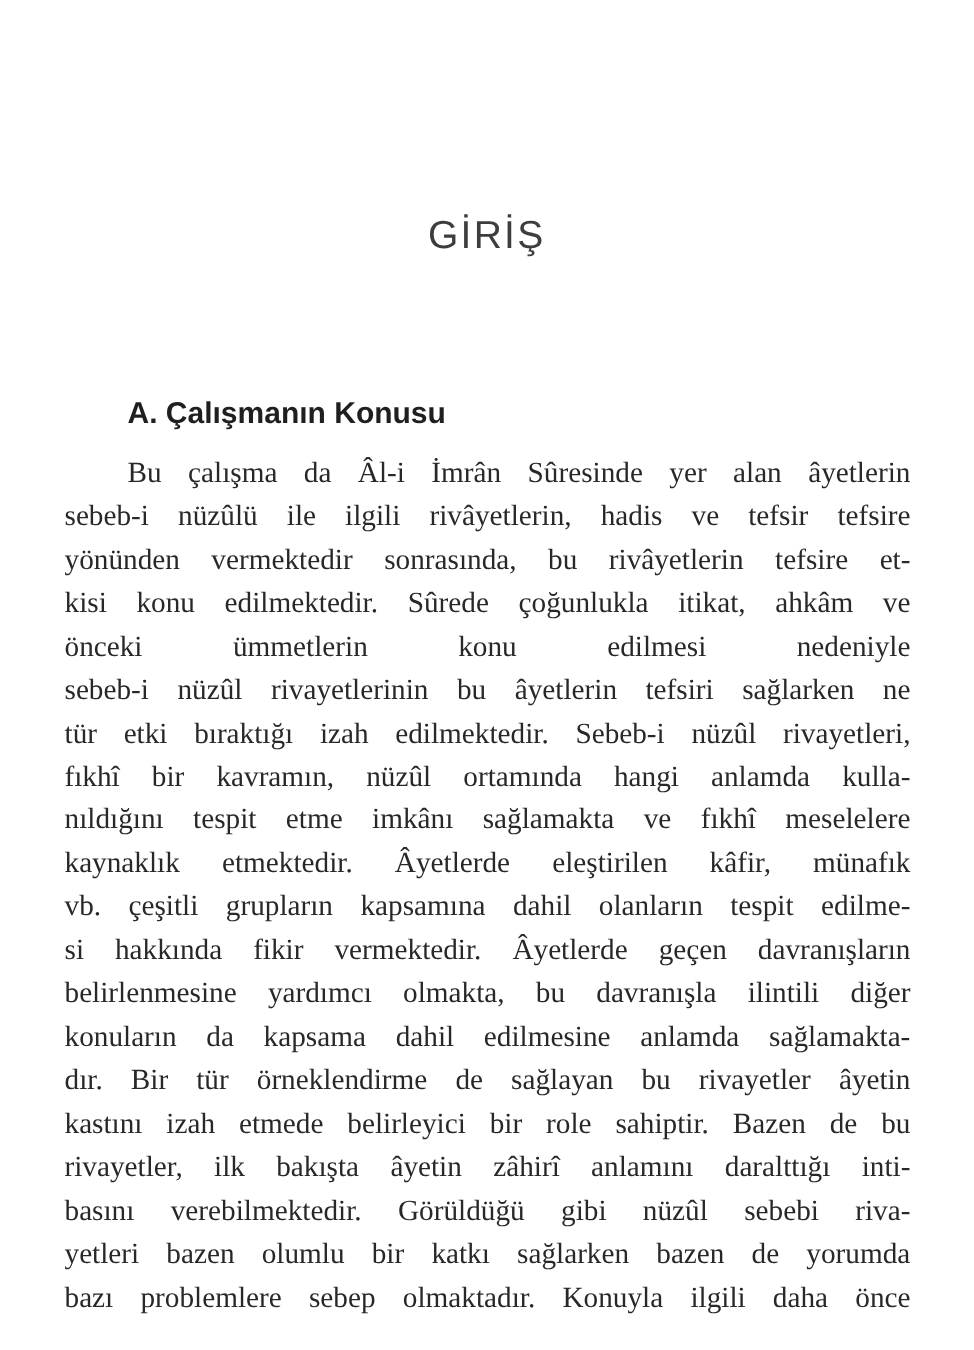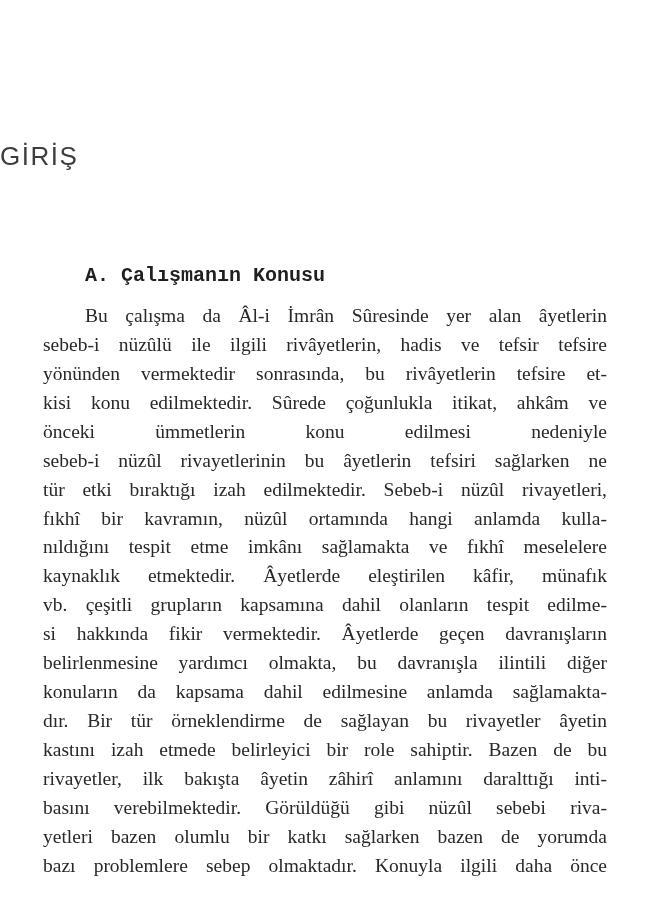--- a/index.html
+++ b/index.html
@@ -14,34 +14,34 @@
     background: #ffffff;
     overflow: hidden;
     font-family: "Liberation Serif", serif;
   }
   .chapter-title {
     position: absolute;
     top: 142px;
     left: 0;
     right: 0;
     margin: 0;
-    text-align: left;
+    text-align: center;
     font-family: "Liberation Sans", sans-serif;
     font-weight: 400;
     font-size: 26px;
     letter-spacing: 1.5px;
     color: #3d3d3d;
     line-height: 1.1;
   }
   .section-heading {
     position: absolute;
     top: 264px;
     left: 85px;
     margin: 0;
-    font-family: Liberation Mono, monospace;
+    font-family: Liberation Sans, sans-serif;
     font-weight: 700;
     font-size: 20px;
     color: #1f1f1f;
     line-height: 1.2;
   }
   .body-text {
     position: absolute;
     top: 298px;
     left: 43px;
     width: 564px;

